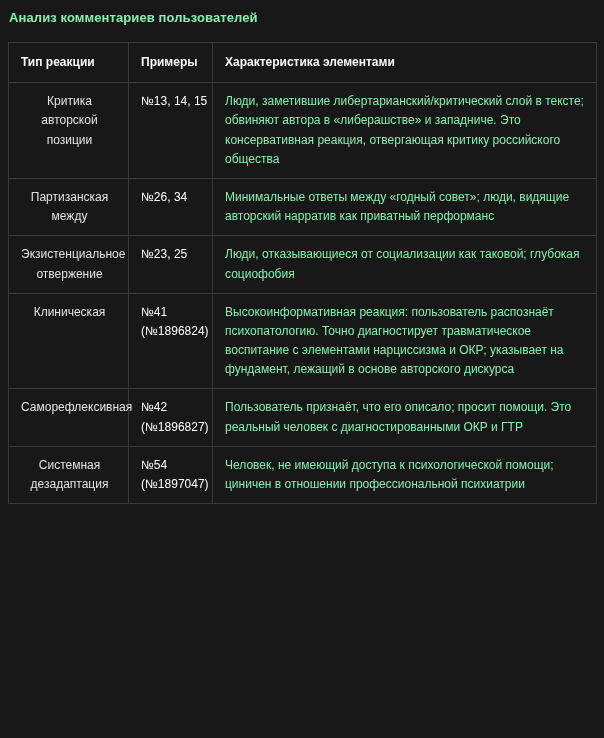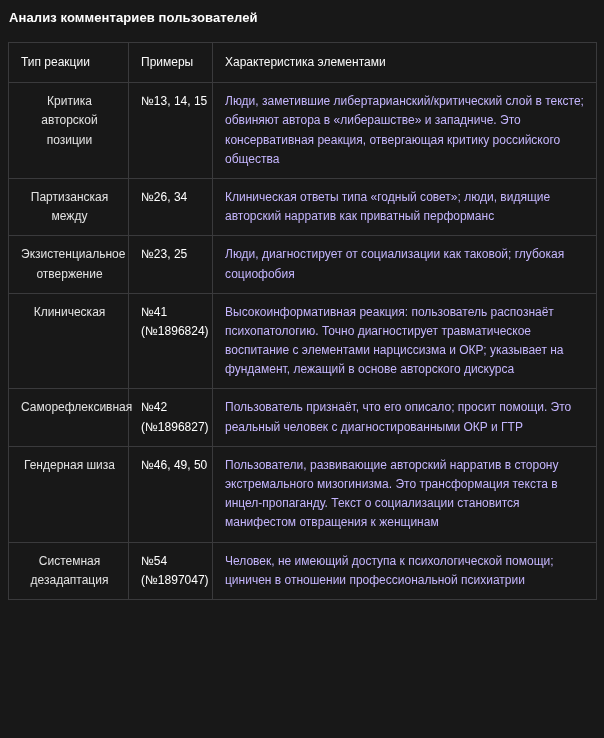--- a/index.html
+++ b/index.html
@@ -8,21 +8,21 @@
     height: 738px;
     overflow: hidden;
   }
   body {
     background: #181818;
     font-family: "Liberation Sans", "DejaVu Sans", sans-serif;
     color: #e3e3e3;
     padding: 8px 8px 0 8px;
   }
   .page-title {
-    color: #ffffff;
+    color: #86efac;
     font-size: 13px;
     font-weight: 700;
     margin: 2px 0 17px 1px;
     letter-spacing: 0.1px;
   }
   table.comments-table {
     width: 588px;
     table-layout: fixed;
     border-collapse: collapse;
   }
@@ -32,37 +32,37 @@
   th, td {
     border: 1px solid #3a3a3c;
     vertical-align: top;
     text-align: left;
     padding: 9px 10px 9px 12px;
     font-size: 12px;
     line-height: 1.6;
   }
   th {
     color: #fafafa;
-    font-weight: 400;
+    font-weight: 700;
     padding-top: 10px;
     padding-bottom: 10px;
     white-space: nowrap;
     overflow: hidden;
   }
   td.cell-type {
     color: #e3e3e3;
     text-align: center;
   }
   td.cell-examples {
     color: #ffffff;
     white-space: pre-line;
     padding-right: 4px;
   }
   td.cell-description {
-    color: #c4b5fd;
+    color: #86efac;
   }
 </style>
 </head>
 <body>
 
 <div class="page-title">Анализ комментариев пользователей</div>
 
 <table class="comments-table">
   <colgroup>
     <col class="col-type">
@@ -78,44 +78,39 @@
   </thead>
   <tbody>
     <tr>
       <td class="cell-type">Критика авторской позиции</td>
       <td class="cell-examples">№13, 14, 15</td>
       <td class="cell-description">Люди, заметившие либертарианский/критический слой в тексте; обвиняют автора в «либерашстве» и западниче. Это консервативная реакция, отвергающая критику российского общества</td>
     </tr>
     <tr>
       <td class="cell-type">Партизанская между</td>
       <td class="cell-examples">№26, 34</td>
-      <td class="cell-description">Клиническая ответы типа «годный совет»; люди, видящие авторский нарратив как приватный перформанс</td>
+      <td class="cell-description">Минимальные ответы между «годный совет»; люди, видящие авторский нарратив как приватный перформанс</td>
     </tr>
     <tr>
       <td class="cell-type">Экзистенциальное отвержение</td>
       <td class="cell-examples">№23, 25</td>
-      <td class="cell-description">Люди, диагностирует от социализации как таковой; глубокая социофобия</td>
+      <td class="cell-description">Люди, отказывающиеся от социализации как таковой; глубокая социофобия</td>
     </tr>
     <tr>
       <td class="cell-type">Клиническая</td>
       <td class="cell-examples">№41
 (№1896824)</td>
       <td class="cell-description">Высокоинформативная реакция: пользователь распознаёт психопатологию. Точно диагностирует травматическое воспитание с элементами нарциссизма и ОКР; указывает на фундамент, лежащий в основе авторского дискурса</td>
     </tr>
     <tr>
       <td class="cell-type">Саморефлексивная</td>
       <td class="cell-examples">№42
 (№1896827)</td>
       <td class="cell-description">Пользователь признаёт, что его описало; просит помощи. Это реальный человек с диагностированными ОКР и ГТР</td>
     </tr>
     <tr>
-      <td class="cell-type">Гендерная шиза</td>
-      <td class="cell-examples">№46, 49, 50</td>
-      <td class="cell-description">Пользователи, развивающие авторский нарратив в сторону экстремального мизогинизма. Это трансформация текста в инцел-пропаганду. Текст о социализации становится манифестом отвращения к женщинам</td>
-    </tr>
-    <tr>
       <td class="cell-type">Системная дезадаптация</td>
       <td class="cell-examples">№54
 (№1897047)</td>
       <td class="cell-description">Человек, не имеющий доступа к психологической помощи; циничен в отношении профессиональной психиатрии</td>
     </tr>
   </tbody>
 </table>
 
 </body></html>

